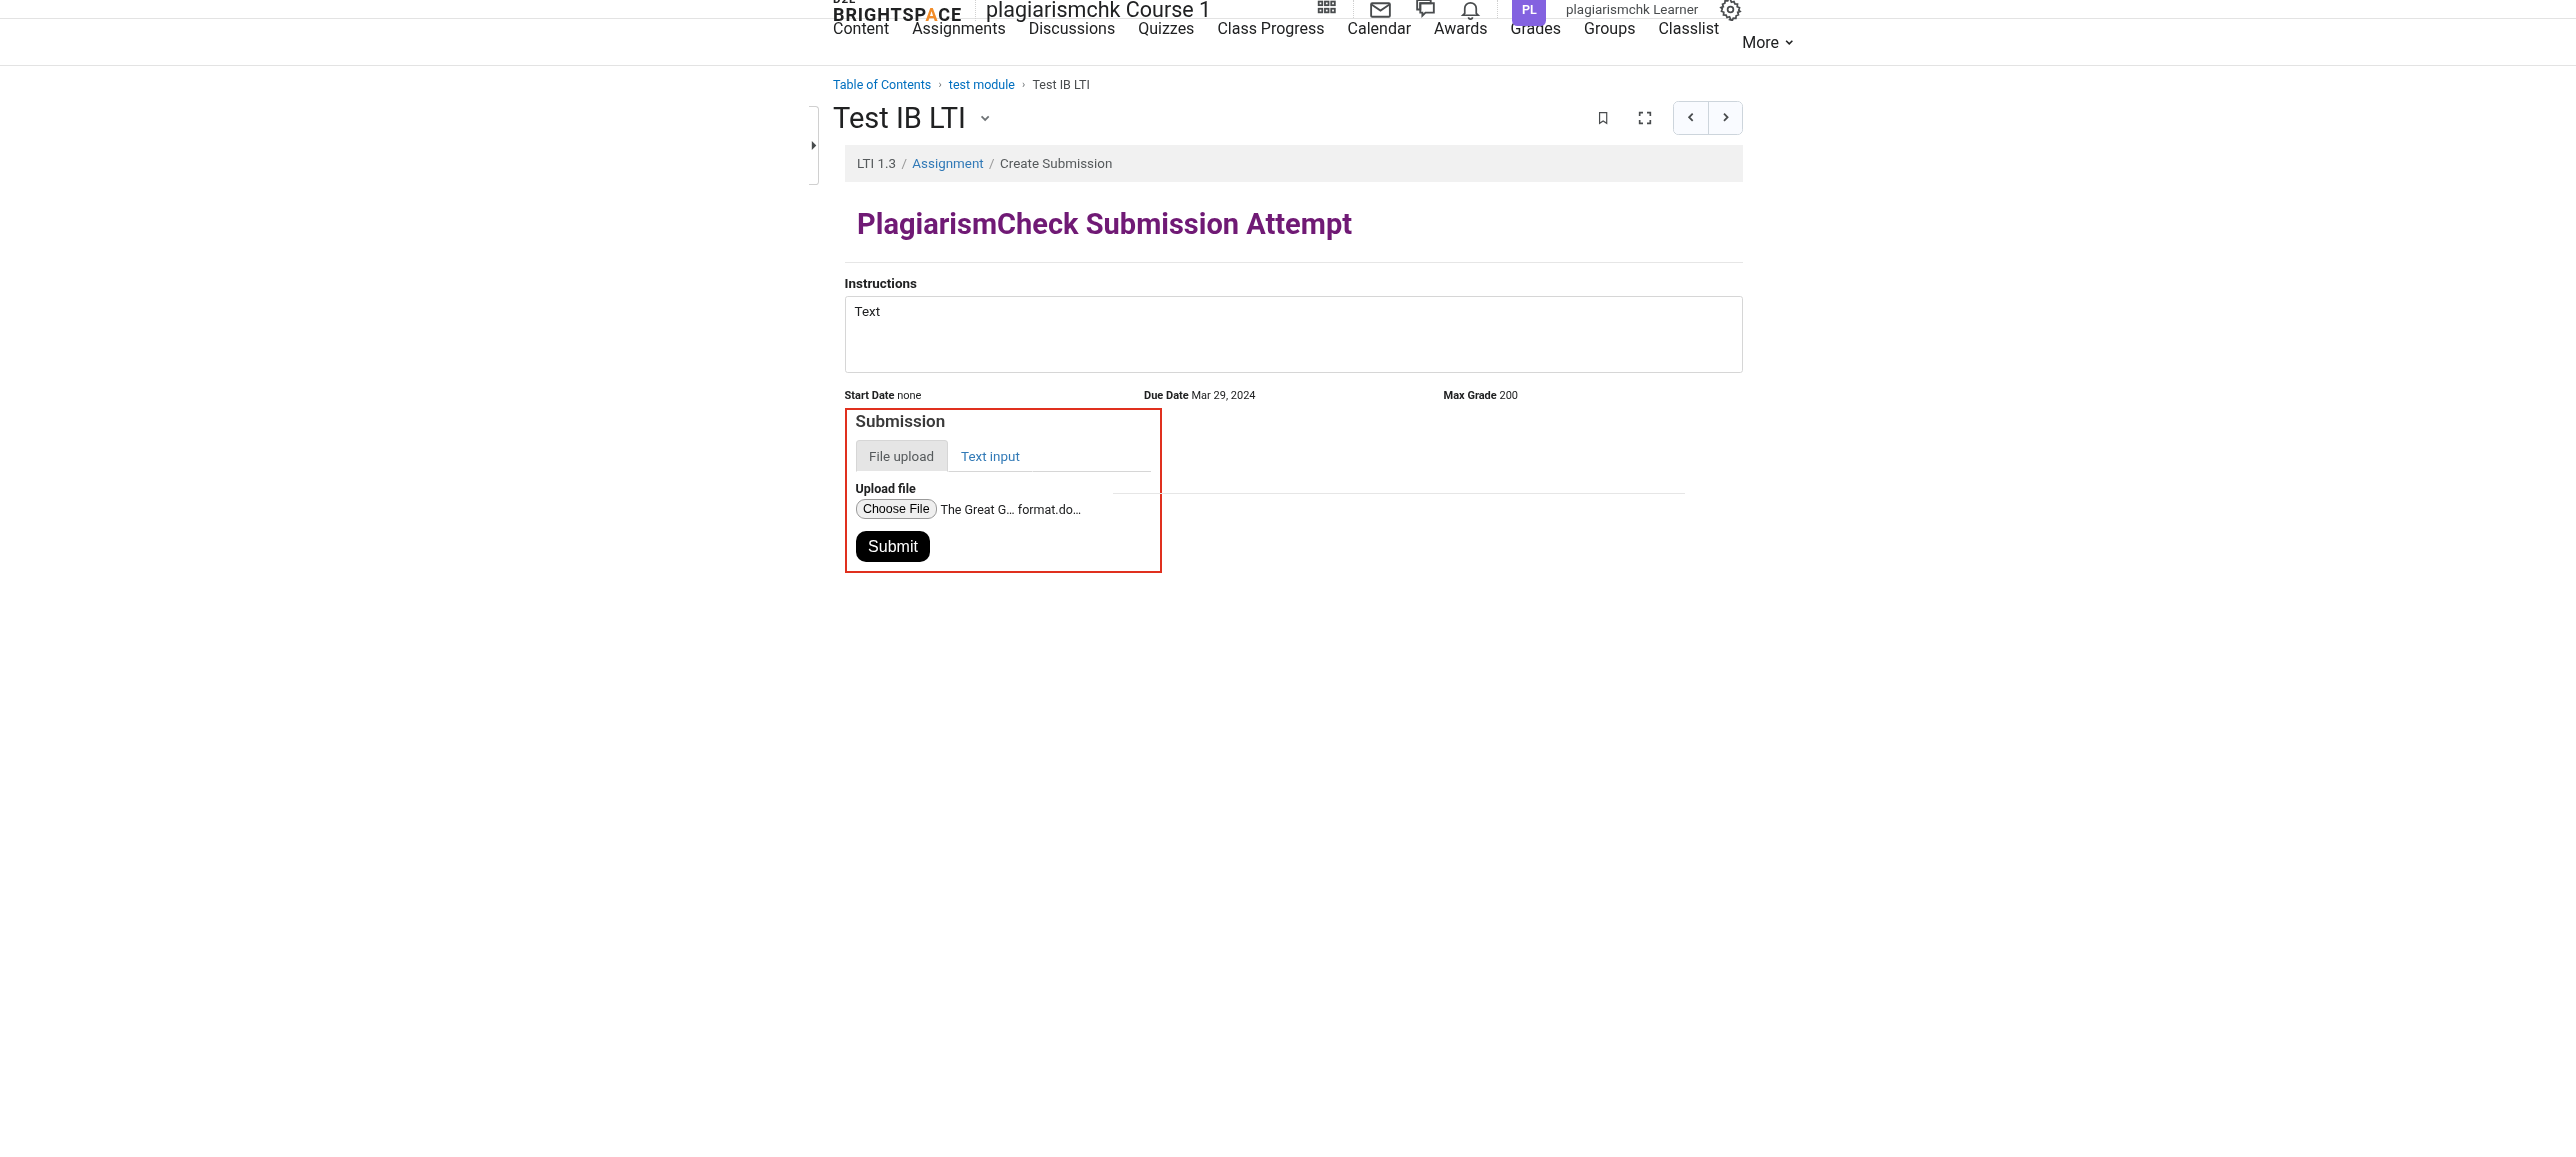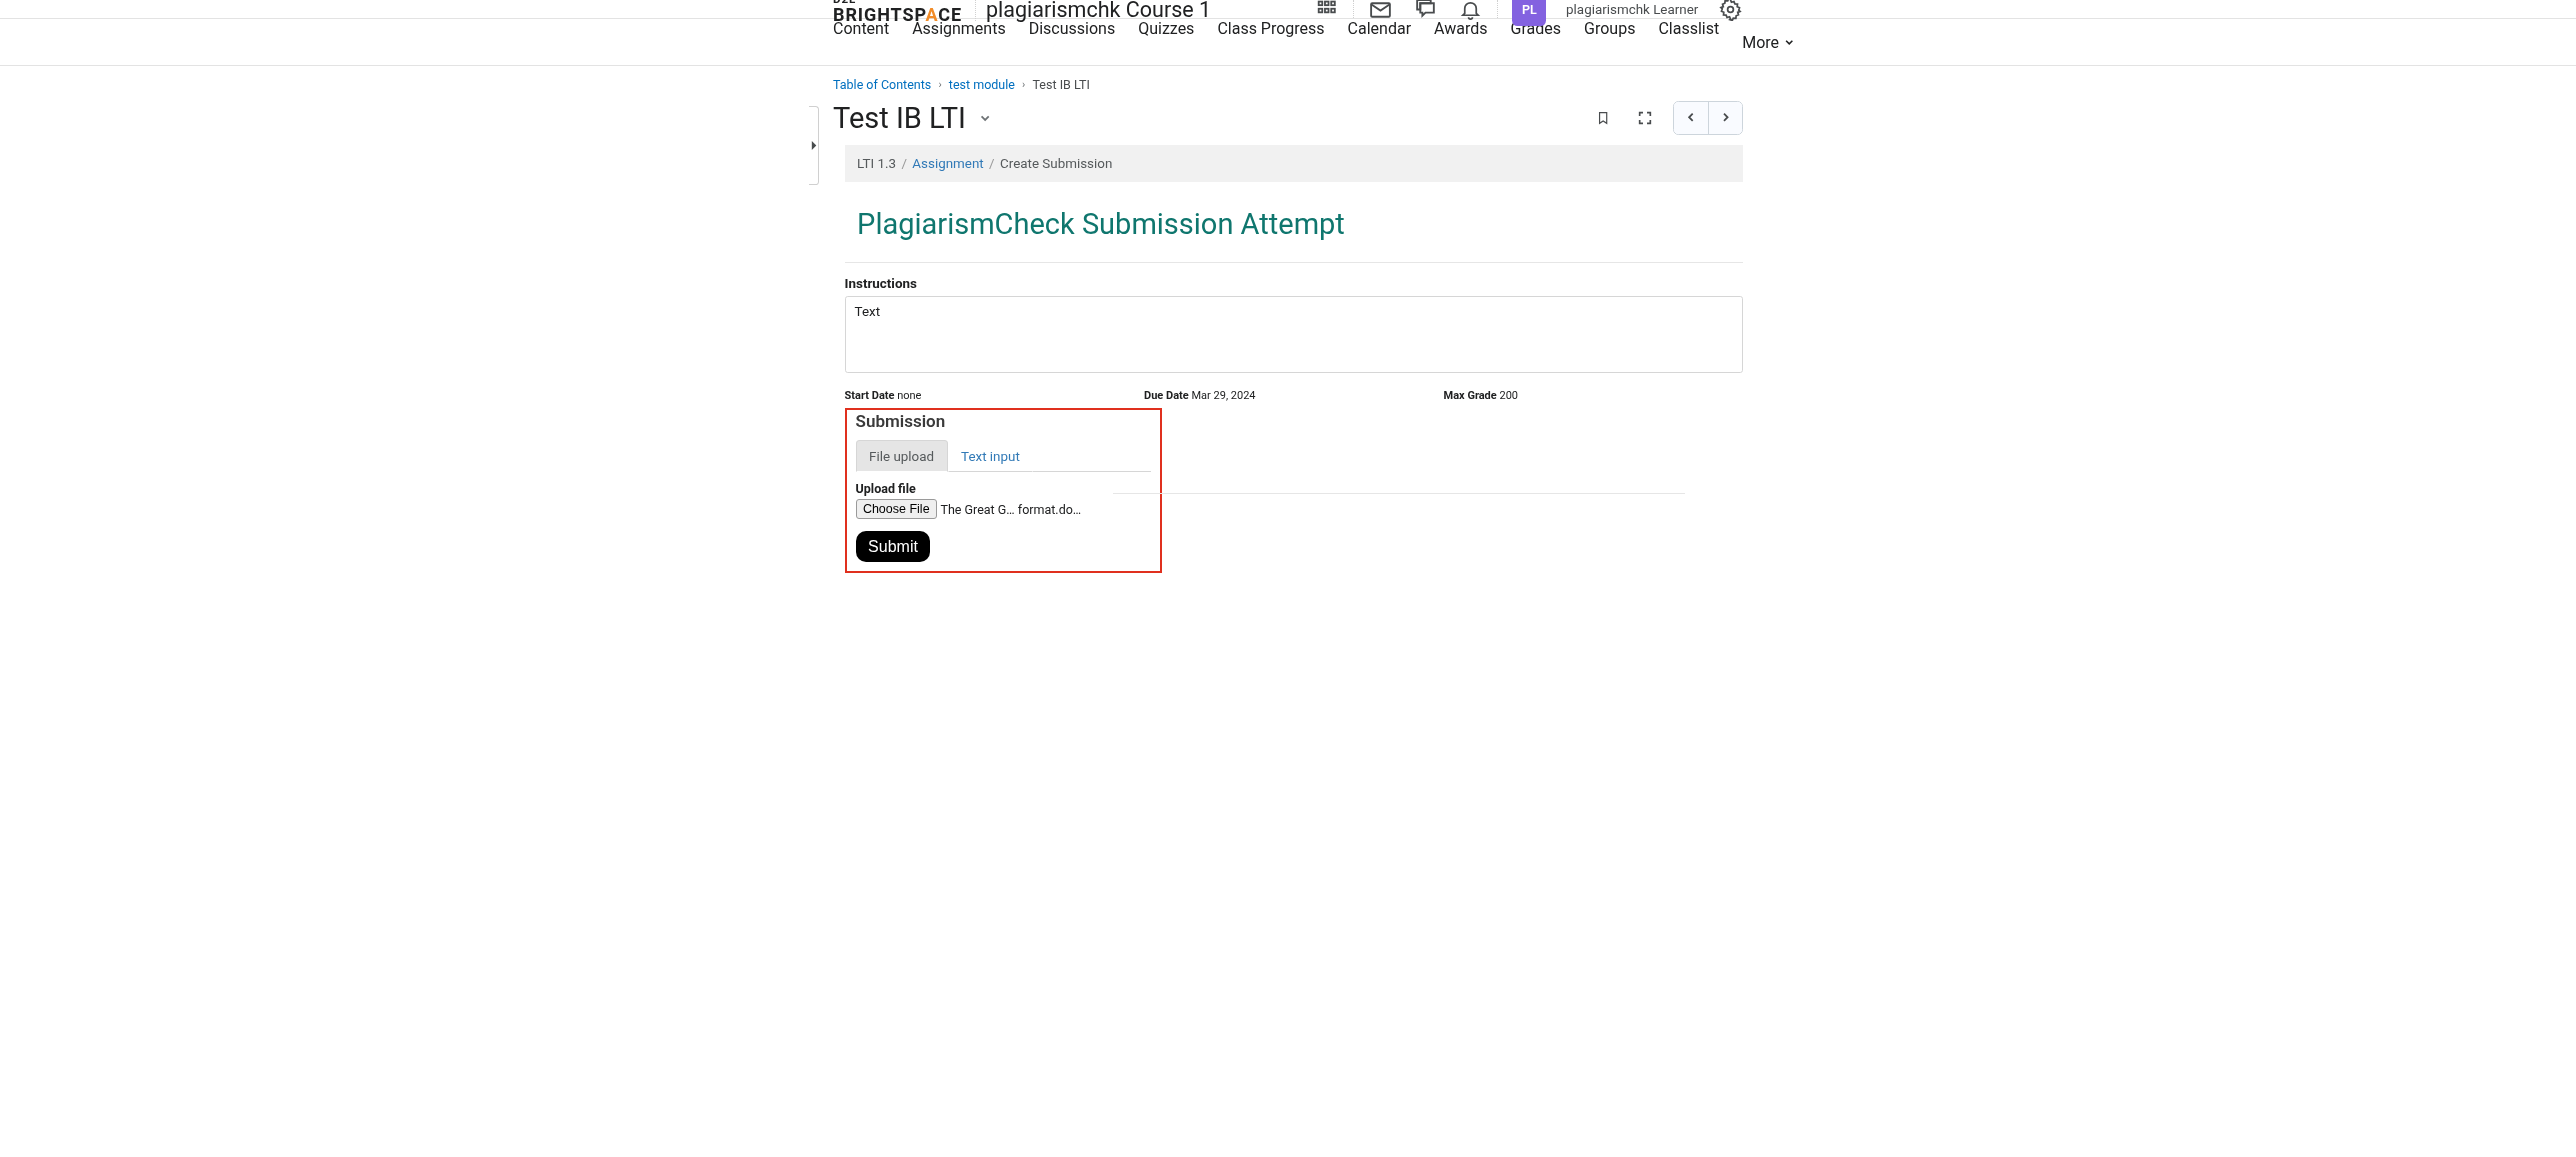--- a/index.html
+++ b/index.html
@@ -167,22 +167,22 @@
       font-size: 13.4px;
       display: flex;
       gap: 5.4px;
     }
     .inner-bc .lti { color: #565a5c; }
     .inner-bc .slash { color: #9a9a9a; }
     .inner-bc .assign { color: #327ab7; cursor: pointer; }
     .inner-bc .create { color: #565a5c; }
     .submission-title {
       font-size: 29px;
-      font-weight: 400;
-      color: #0f766e;
+      font-weight: 700;
+      color: #701a75;
       padding: 25px 12.5px 21.5px 12.5px;
     }
     .hr { border: none; border-top: 0.9px solid #e6e6e6; margin: 0; }
     .section-label {
       font-weight: 700;
       font-size: 13.4px;
       padding: 12.5px 0 5.4px 0;
     }
     .instructions-box {
       border: 0.9px solid #d6d6d6;
@@ -243,21 +243,21 @@
       align-items: center;
       font-size: 12.5px;
       gap: 3.6px;
     }
     .choose-file-btn {
       border: 0.9px solid #9a9a9a;
       background: #efefef;
       padding: 1.8px 6.3px;
       font-size: 12.5px;
       cursor: pointer;
-      border-radius: 3px;
+      border-radius: 9px;
     }
     .file-name { color: #202122; white-space: nowrap; overflow: hidden; text-overflow: ellipsis; max-width: 143px; }
     .submit-btn {
       margin-top: 12.5px;
       background: #000000;
       color: #fff;
       border: none;
       padding: 6.3px 12.5px;
       font-size: 16px;
       border-radius: 10px;

